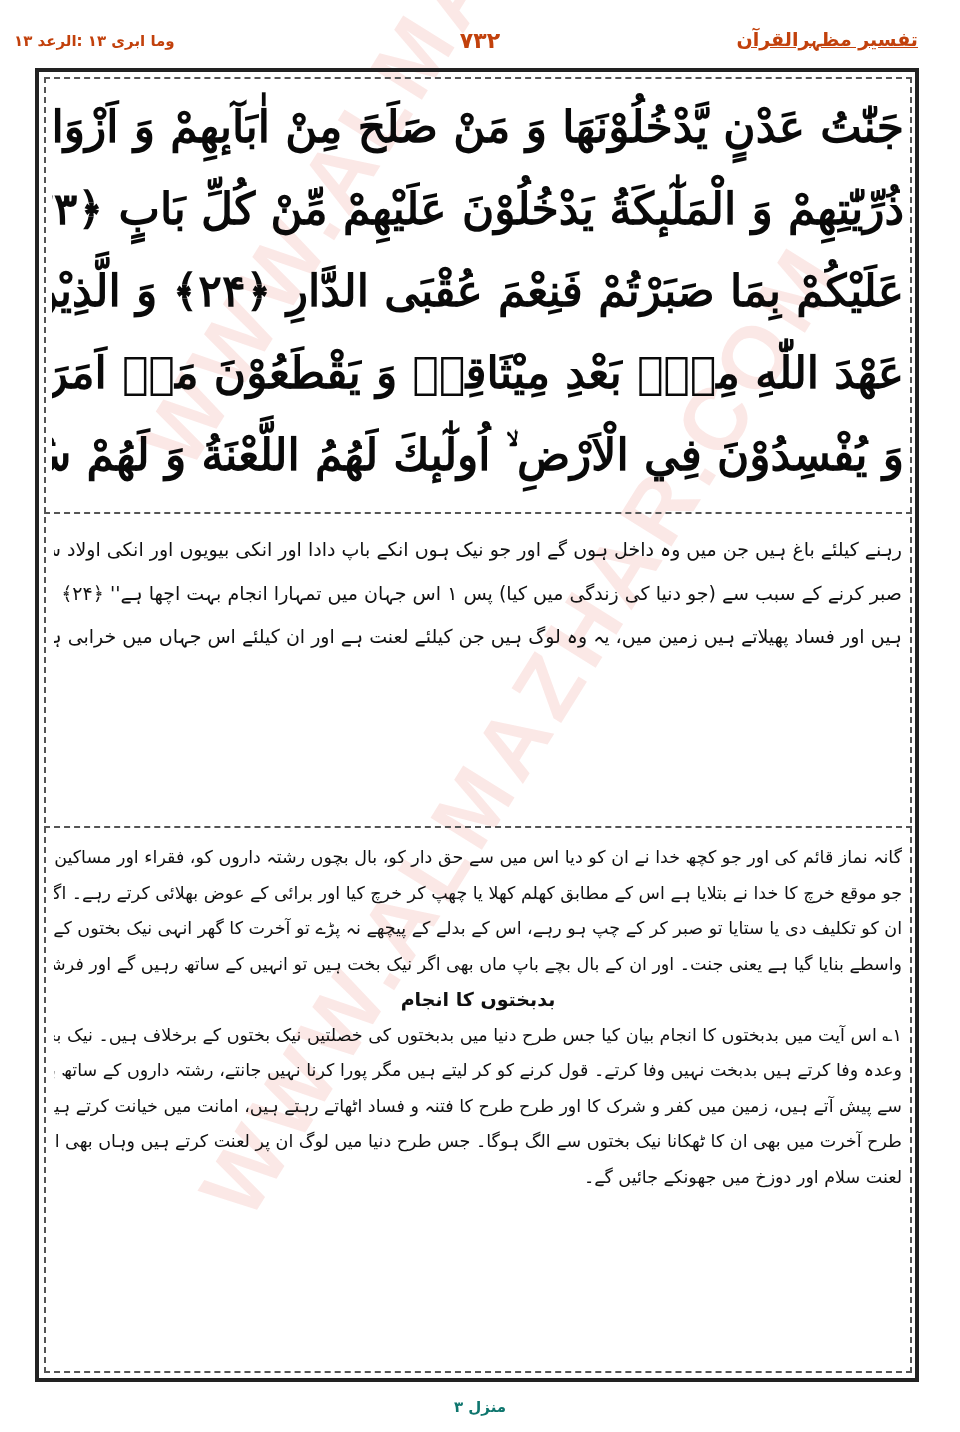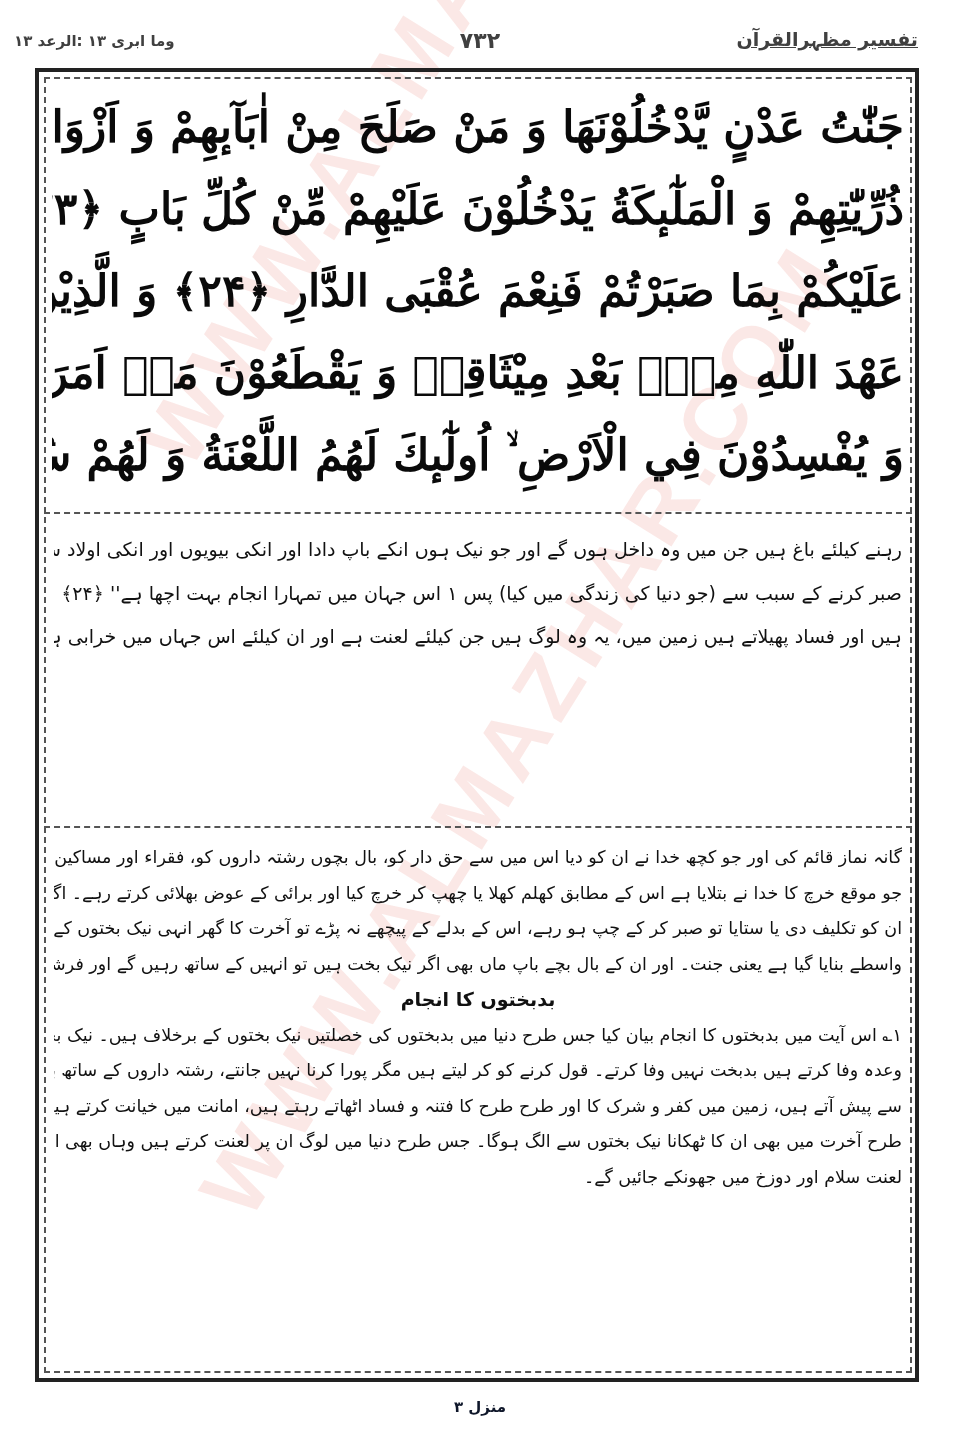--- a/index.html
+++ b/index.html
@@ -1,18 +1,18 @@
 <!DOCTYPE html>
 <html><head>
 <meta charset="utf-8">
 <style>
   html, body { margin: 0; padding: 0; background: #ffffff; }
   body { width: 960px; height: 1432px; position: relative; overflow: hidden; font-family: "DejaVu Sans", sans-serif; color: #111; }
   .header { position: absolute; top: 22px; left: 0; width: 960px; height: 40px; }
-  .header span { position: absolute; top: 6px; font-size: 19px; font-weight: bold; direction: rtl; color: #404040; }
+  .header span { position: absolute; top: 6px; font-size: 19px; font-weight: bold; direction: rtl; color: #c2410c; }
   .h-right { right: 42px; text-decoration: underline; }
   .h-center { left: 440px; width: 80px; text-align: center; font-size: 22px !important; }
   .h-left { left: 14px; font-size: 15px !important; top: 10px !important; }
 
   .frame { position: absolute; left: 35px; top: 68px; width: 884px; height: 1314px; border: 4px solid #222; box-sizing: border-box; }
   .inner { position: absolute; left: 44px; top: 77px; width: 868px; height: 1296px; border: 2px dashed #555; box-sizing: border-box; }
   .divider { position: absolute; left: 44px; width: 868px; border-top: 2px dashed #555; }
   .d1 { top: 512px; }
   .d2 { top: 826px; }
 
@@ -21,21 +21,21 @@
 
   .urdu { position: absolute; left: 54px; width: 848px; direction: rtl; }
   .urdu .line { font-family: "DejaVu Sans", sans-serif; font-size: 19px; line-height: 43.5px; height: 43.5px; text-align: justify; text-align-last: justify; white-space: nowrap; overflow: hidden; color: #111; }
   .trans { top: 528px; }
   .comm { top: 840px; }
   .comm .line { line-height: 35.5px; height: 35.5px; font-size: 17.5px; }
   .comm .heading { text-align: center; text-align-last: center; font-weight: bold; font-size: 19px; }
   .comm .last { text-align-last: right; }
   .trans .last { text-align-last: right; }
 
-  .footer { position: absolute; top: 1398px; left: 0; width: 960px; text-align: center; direction: rtl; font-size: 15px; font-weight: bold; color: #0f172a; }
+  .footer { position: absolute; top: 1398px; left: 0; width: 960px; text-align: center; direction: rtl; font-size: 15px; font-weight: bold; color: #0f766e; }
 
   .watermark { position: absolute; left: 120px; top: 430px; transform: rotate(-58deg); transform-origin: left top; font-family: "Liberation Sans", sans-serif; font-weight: bold; font-size: 88px; color: rgba(230,110,100,0.16); letter-spacing: 8px; white-space: nowrap; pointer-events: none; }
   .watermark.w2 { left: 180px; top: 1180px; }
 </style>
 </head>
 <body>
 
 <div class="header">
   <span class="h-right">تفسیر مظہرالقرآن</span>
   <span class="h-center">۷۳۲</span>

